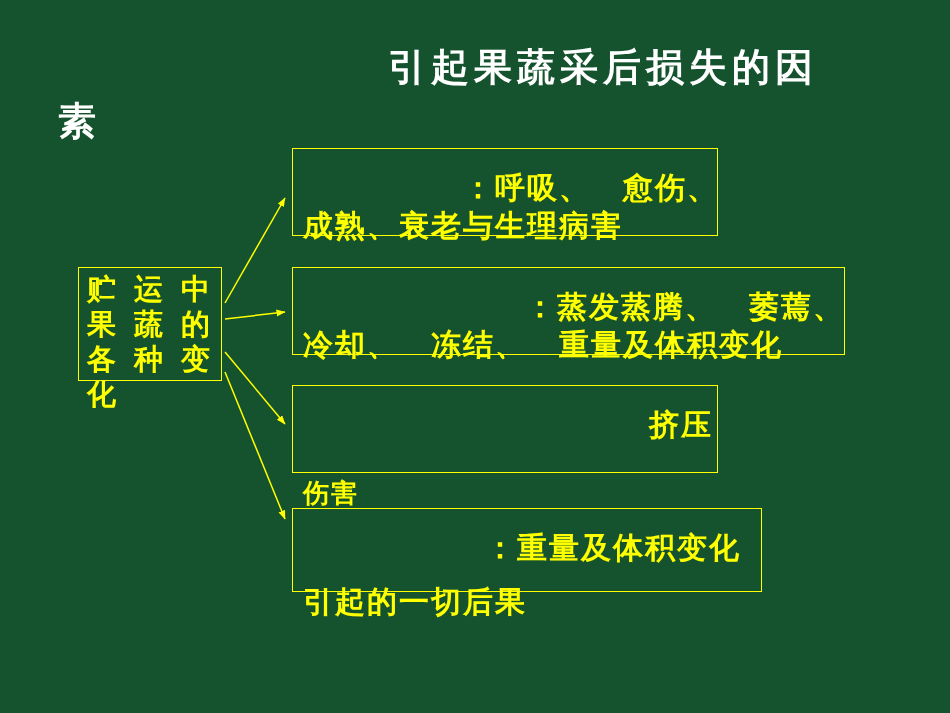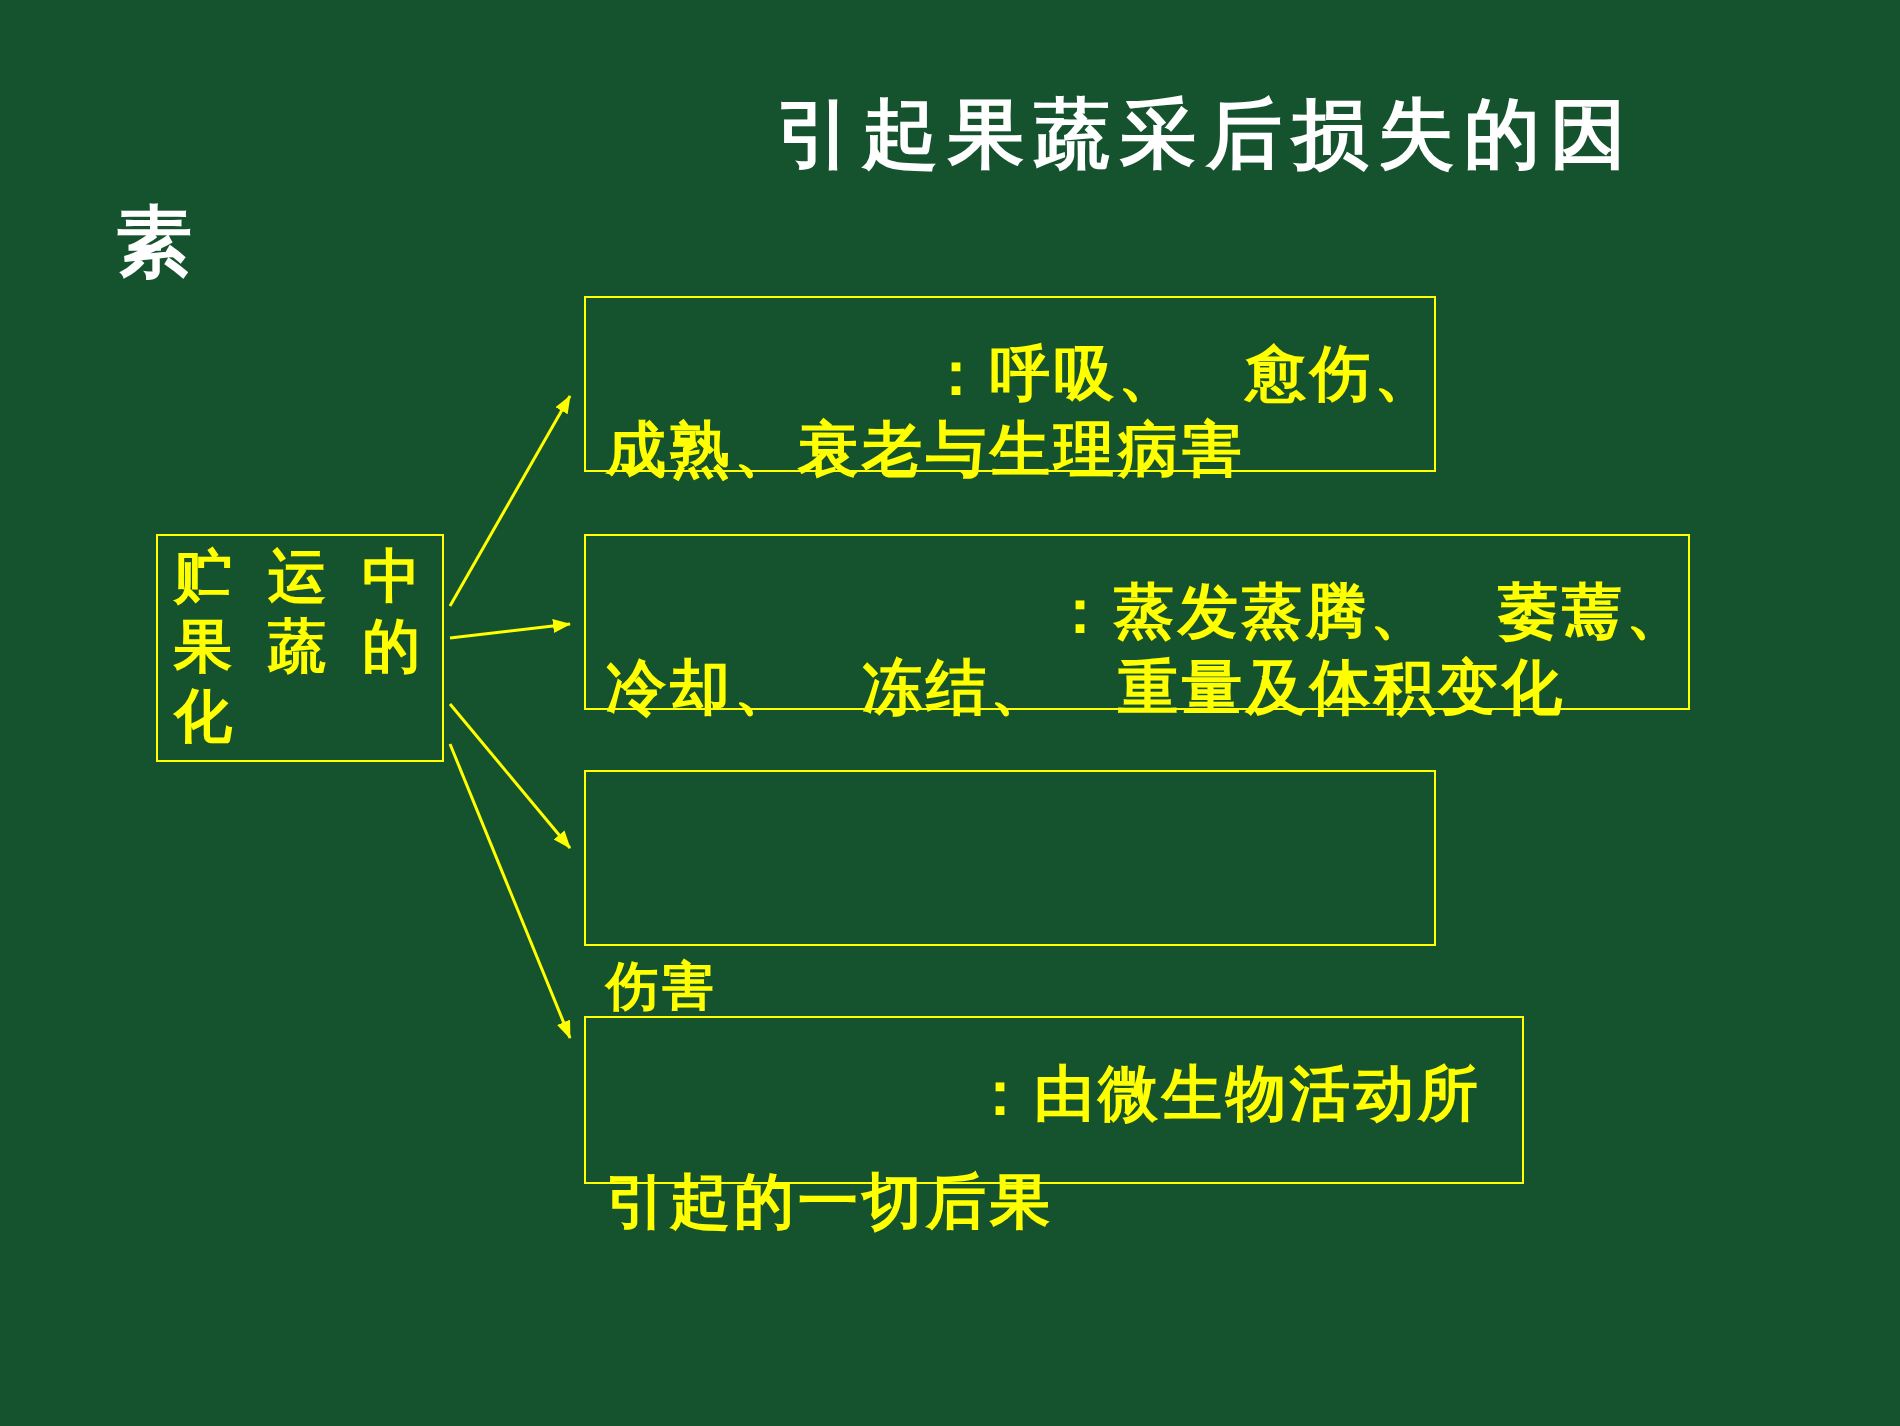--- a/index.html
+++ b/index.html
@@ -91,36 +91,38 @@
     </defs>
     <line x1="225" y1="303" x2="285" y2="198" stroke="#ffff00" stroke-width="1.5" marker-end="url(#ah)"></line>
     <line x1="225" y1="319" x2="285" y2="312" stroke="#ffff00" stroke-width="1.5" marker-end="url(#ah)"></line>
     <line x1="225" y1="352" x2="285" y2="424" stroke="#ffff00" stroke-width="1.5" marker-end="url(#ah)"></line>
     <line x1="225" y1="372" x2="285" y2="519" stroke="#ffff00" stroke-width="1.5" marker-end="url(#ah)"></line>
   </svg>
 
   <div class="ybox src">
     <div class="line">贮 运 中</div>
     <div class="line">果 蔬 的</div>
+    <div class="line">各 种 变</div>
     <div class="line">化</div>
   </div>
 
   <div class="ybox branch b0">
     <div class="line l1">：呼吸、　愈伤、</div>
     <div class="line l2">成熟、衰老与生理病害</div>
   </div>
 
   <div class="ybox branch b1">
     <div class="line l1">：蒸发蒸腾、　萎蔫、</div>
     <div class="line l2">冷却、　冻结、　重量及体积变化</div>
   </div>
 
   <div class="ybox branch b2">
+    <div class="line l2">挤压</div>
   </div>
 
   <div class="overflow-text">伤害</div>
 
   <div class="ybox branch b3">
-    <div class="line l1">：由微生物活动所</div>
+    <div class="line l1">：重量及体积变化</div>
     <div class="line l2">引起的一切后果</div>
   </div>
 
 </div>
 
 </body></html>

